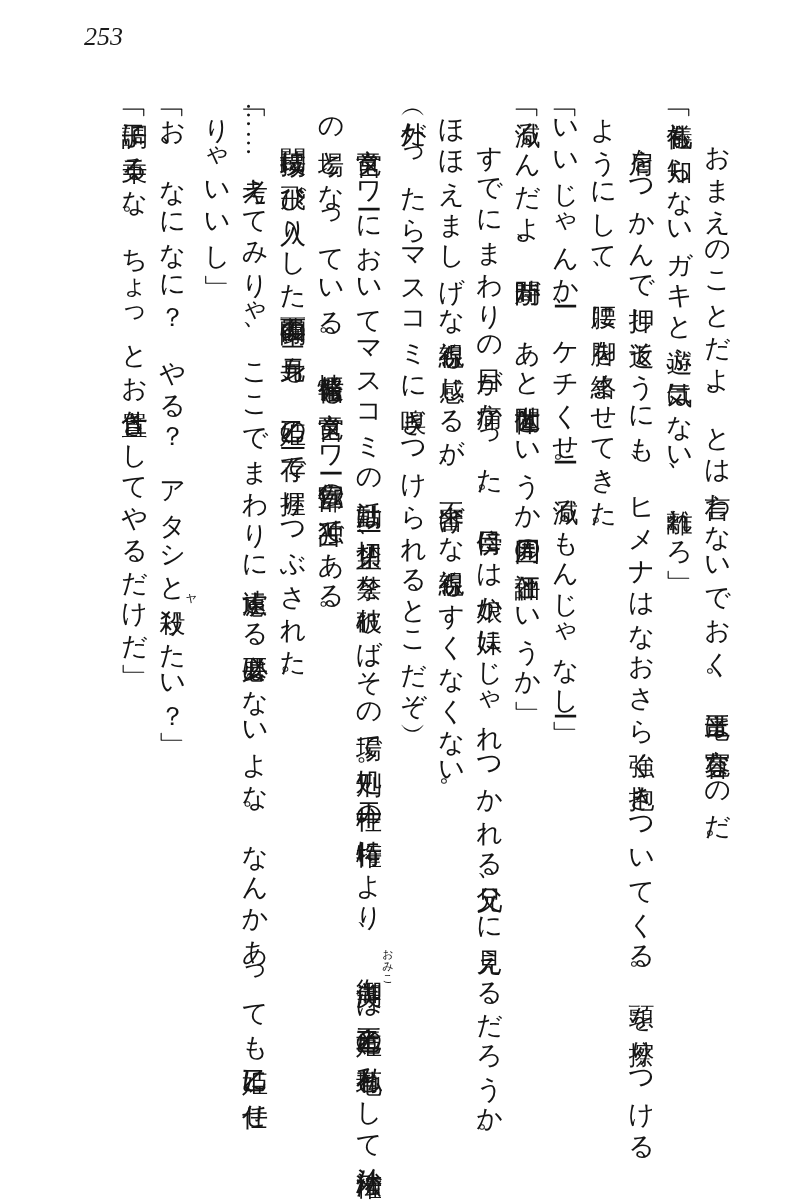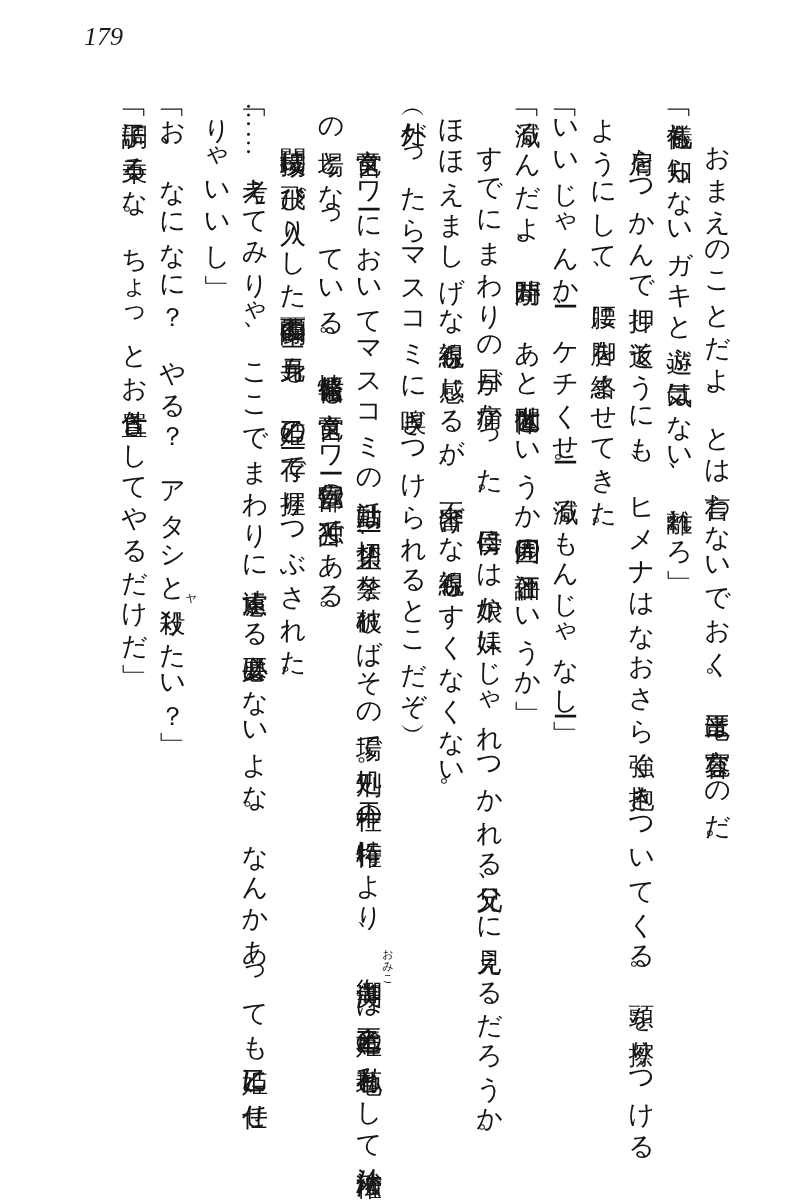--- a/index.html
+++ b/index.html
@@ -52,21 +52,21 @@
   ruby rt {
     font-size: 11px;
     letter-spacing: 0;
     color: #151515;
   }
 </style>
 </head>
 <body>
 
 <div class="page">
-  <div class="page-number">179</div>
+  <div class="page-number">253</div>
   <div class="text-block">
       <p class="indent">おまえのことだよ、とは言わないでおく。竜王は寛容なのだ。</p>
       <p>「礼儀も知らないガキと遊ぶ気はない、離れろ」</p>
       <p class="indent">肩をつかんで押し返そうにも、ヒメナはなおさら強く抱きついてくる。頭を擦りつけるようにして、腰に脚を絡ませてきた。</p>
       <p>「いいじゃんかー、ケチくせー。減るもんじゃなしー」</p>
       <p>「減るんだよ、時間が。あと世間体というか周囲の評価というか」</p>
       <p class="indent">すでにまわりの目が痛かった。傍目には娘か妹にじゃれつかれる父兄、に見えるだろうか。ほほえましげな視線も感じるが、不審げな視線もすくなくない。</p>
       <p>（外だったらマスコミに嗅ぎつけられるとこだぞ）</p>
       <p class="indent">竜宮タワーにおいてマスコミの活動は一切禁止、禁を破ればその場で処刑。十二柱の特権により、<ruby>御美湖<rt>おみこ</rt></ruby>は竜王乙姫の私有地として治外法権の場となっている。情報発信も竜宮タワー宣伝部の独占である。</p>
       <p class="indent">闘技場に飛び入りした覆面闘士の身元も、乙姫の一存で握りつぶされた。</p>

